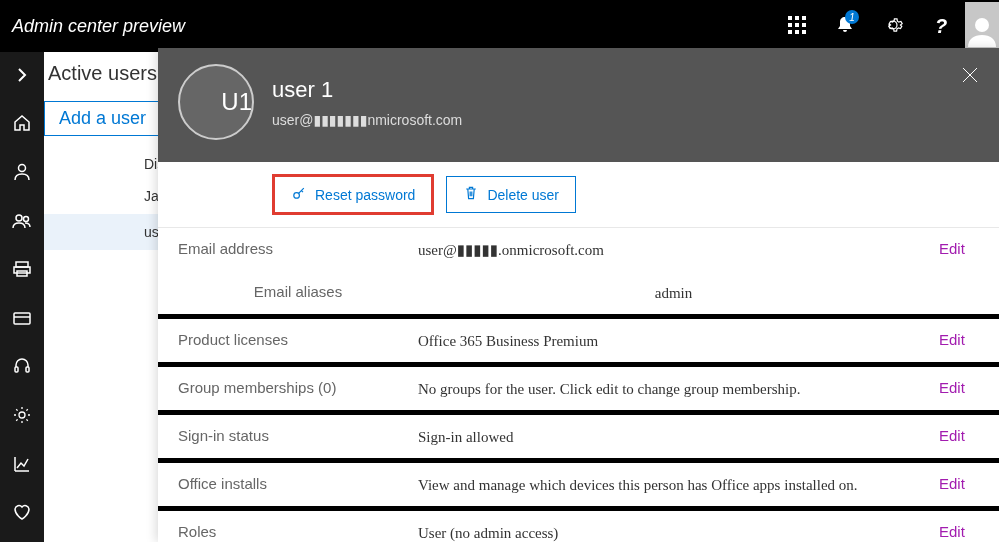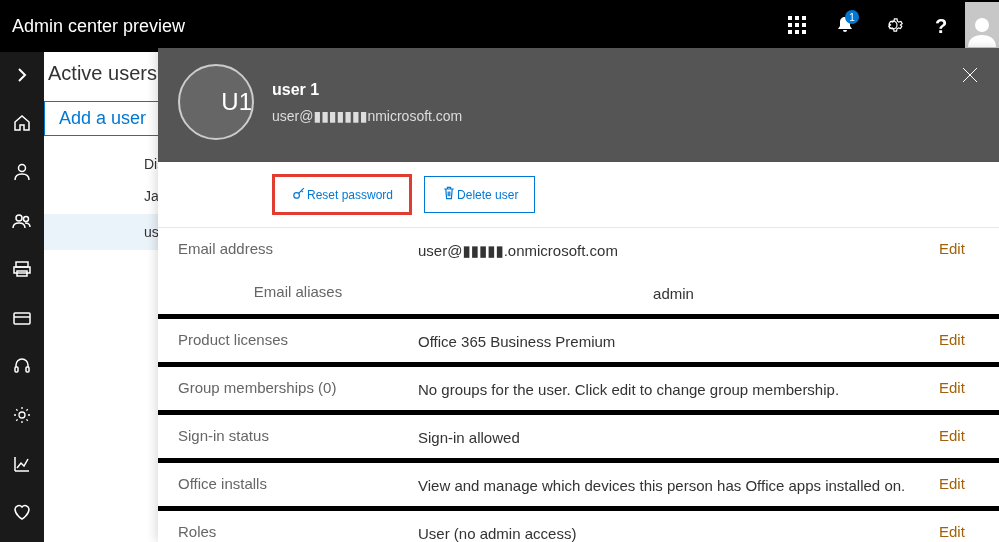--- a/index.html
+++ b/index.html
@@ -14,20 +14,21 @@
 }
 .topbar {
   height: 52px;
   background: #000;
   color: #fff;
   display: flex;
   align-items: center;
   padding-left: 12px;
   position: relative;
   z-index: 5;
+  font-style: italic;
 }
 .topbar-title { font-size: 18px; font-weight: 300; flex: 1; }
 .topbar-btn {
   width: 48px; height: 48px;
   display: flex; align-items: center; justify-content: center;
   cursor: pointer;
   position: relative;
 }
 .topbar-btn svg { width: 20px; height: 20px; }
 .notif-badge {
@@ -127,44 +128,44 @@
 }
 .user-circle {
   width: 76px; height: 76px;
   border-radius: 50%;
   border: 2px solid #ccc;
   background: #666;
   display: flex; align-items: center; justify-content: flex-end;
   font-size: 24px;
   margin-right: 18px;
 }
-.flyout-user-name { font-size: 16px; font-weight: 700; }
+.flyout-user-name { font-size: 22px; font-weight: 400; }
 .flyout-user-email { font-size: 14px; color: #ddd; margin-top: 9px; }
 .close-btn {
   position: absolute;
   top: 18px; right: 20px;
   cursor: pointer;
   color: #fff;
 }
 .close-btn svg { width: 18px; height: 18px; stroke-width: 1; }
 
 .action-row {
   padding: 14px 20px 14px 116px;
   display: flex;
   gap: 14px;
   border-bottom: 1px solid #e8e8e8;
 }
 .action-btn {
   display: inline-flex;
   align-items: center;
-  gap: 0;
+  gap: 8px;
   border: 1px solid #0078d4;
   color: #0078d4;
   padding: 8px 16px;
-  font-size: 12px;
+  font-size: 14px;
   cursor: pointer;
   background: #fff;
 }
 .action-btn.highlight {
   outline: 3px solid #e03c31;
   outline-offset: -1px;
 }
 .action-btn svg { width: 16px; height: 16px; }
 
 .detail-list {
@@ -185,23 +186,24 @@
   font-size: 15px;
   padding-top: 2px;
 }
 .detail-value {
   flex: 1;
   color: #333;
   font-size: 15px;
   padding-top: 2px;
   padding-right: 10px;
   line-height: 1.4;
+  font-family: Liberation Serif, serif;
 }
 .edit-link {
-  color: #a16207;
+  color: #a21caf;
   font-size: 15px;
   cursor: pointer;
   padding-top: 2px;
   min-width: 40px;
 }
 </style>
 </head>
 <body>
 
 <div class="topbar">

